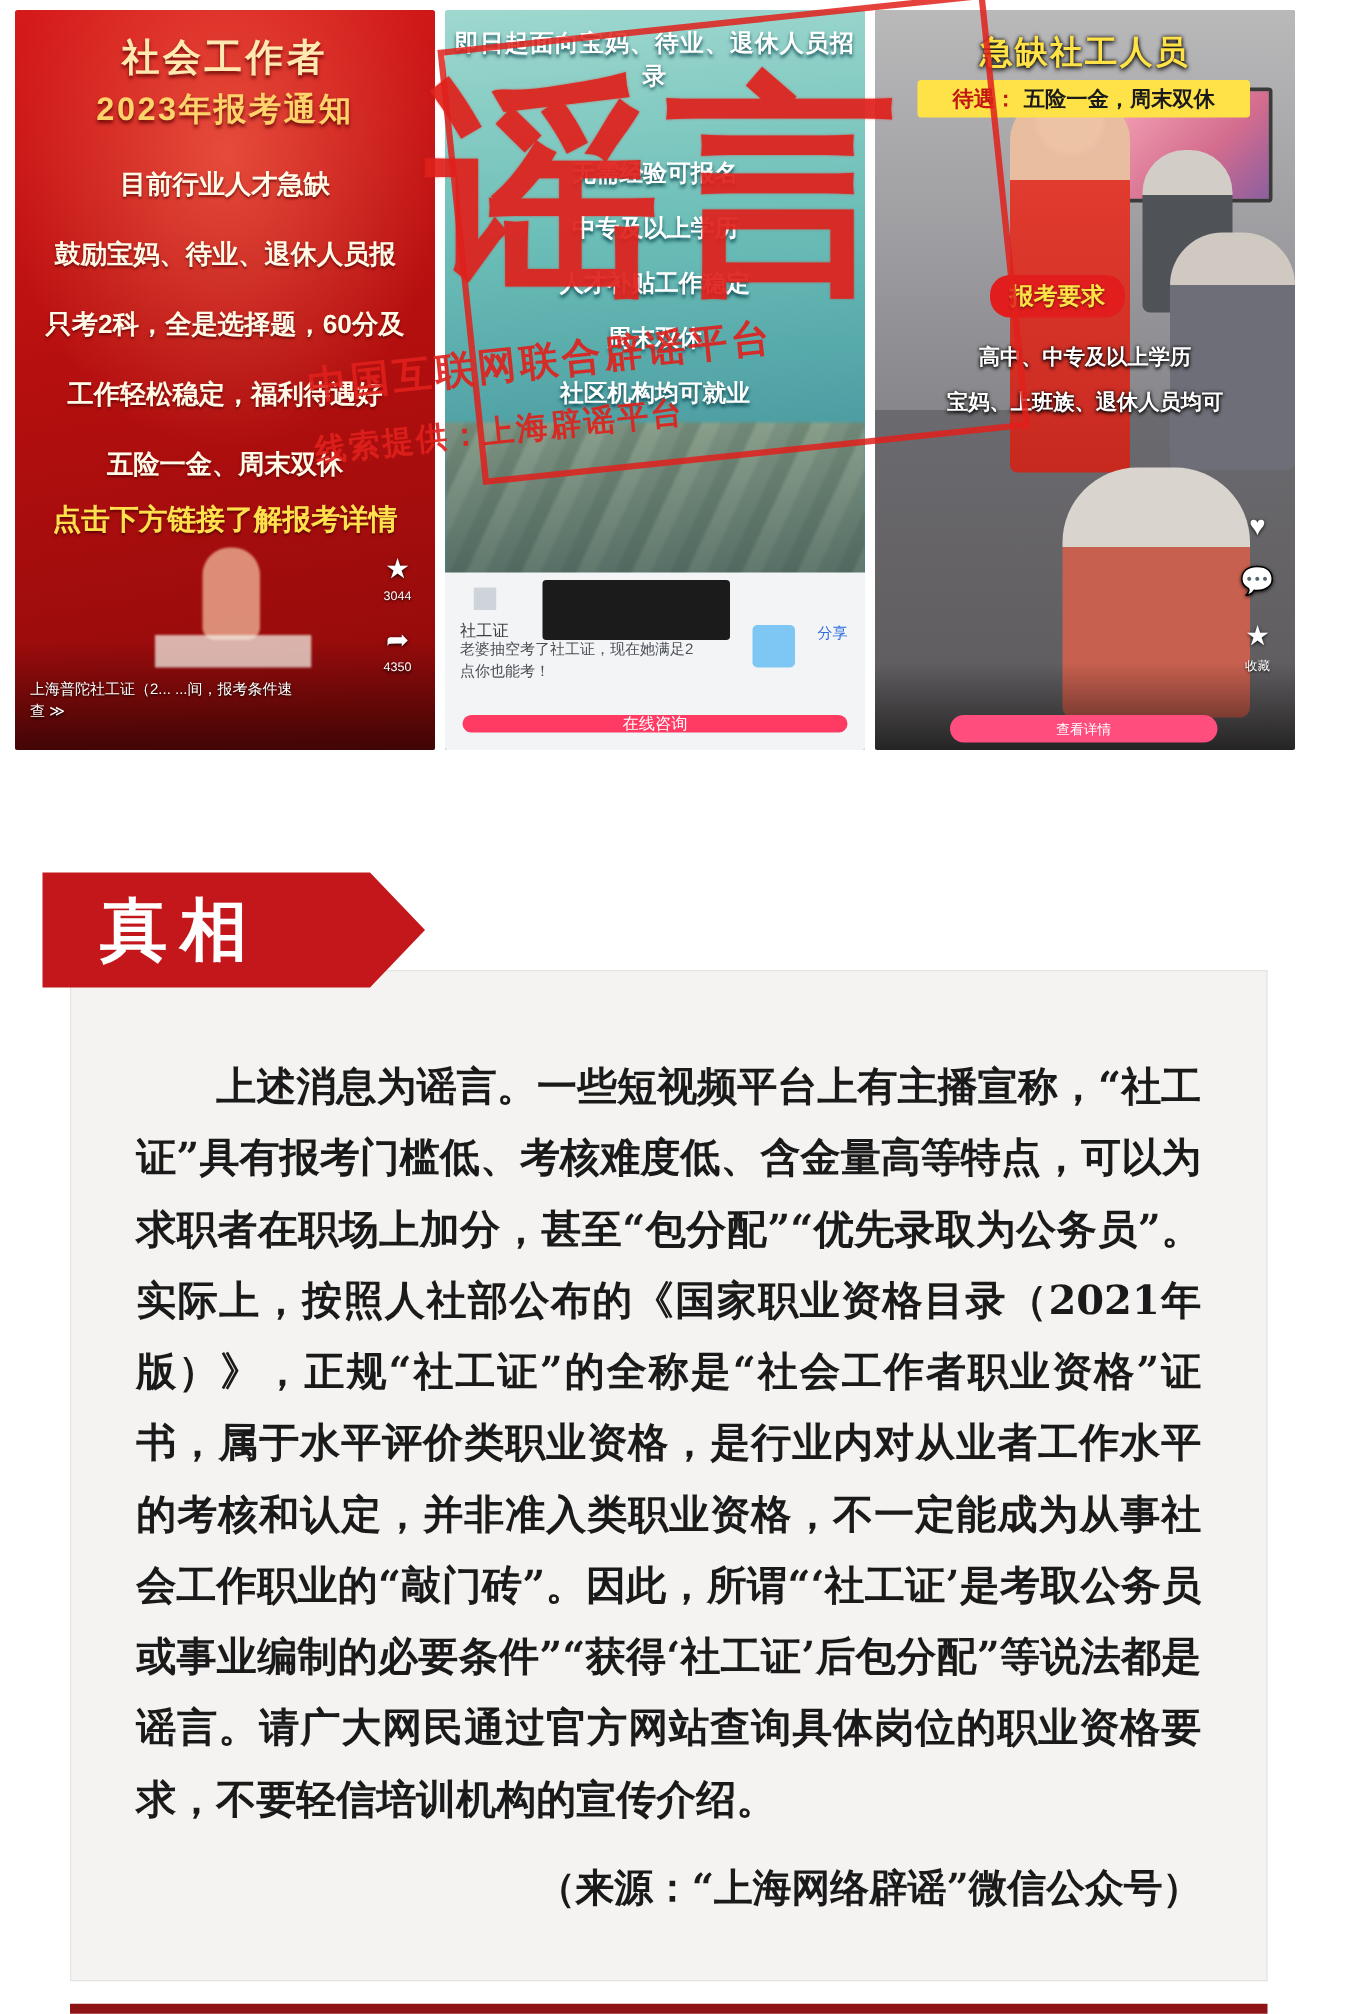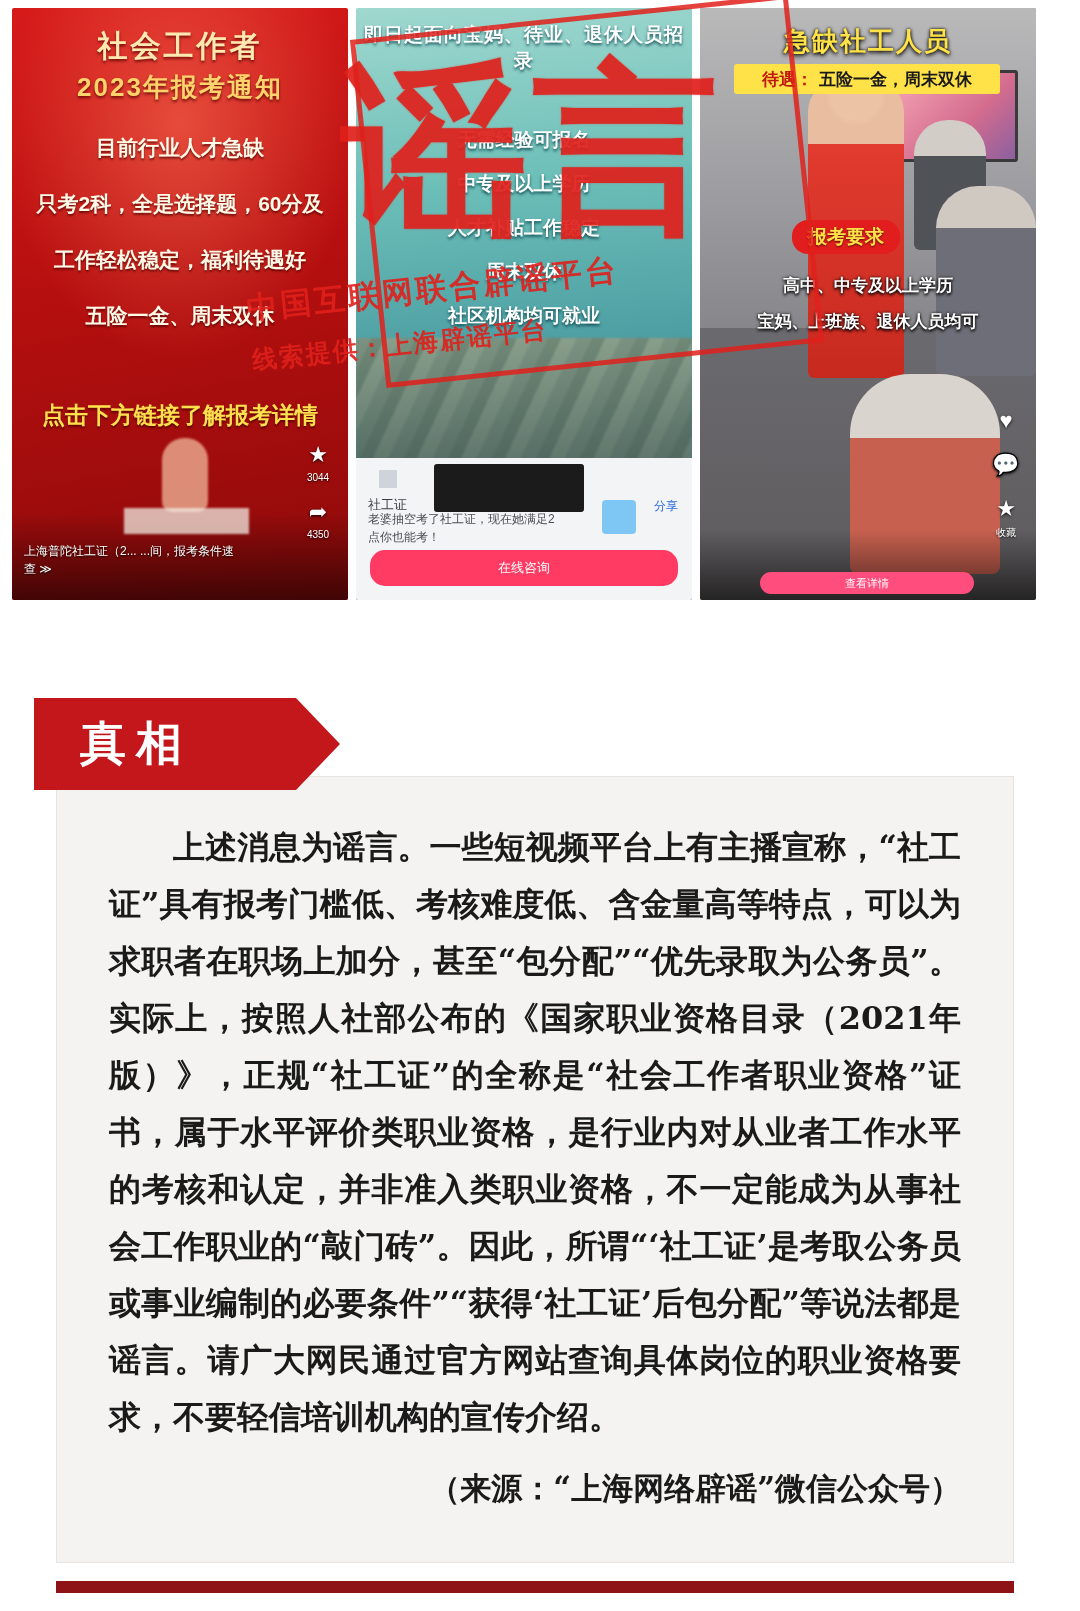--- a/index.html
+++ b/index.html
@@ -208,21 +208,21 @@
     right: 14px;
     top: 40px;
     color: #2d6cdf;
     font-size: 12px;
     text-align: center;
   }
   .p2 .ui-btn {
     position: absolute;
     left: 14px; right: 14px;
     bottom: 14px;
-    height: 36px;
+    height: 14px;
     border-radius: 15px;
     background: #ff3b63;
     color: #fff;
     font-size: 13px;
     display: flex;
     align-items: center;
     justify-content: center;
   }
   .p2 .blue-sq {
     position: absolute;
@@ -471,34 +471,34 @@
     position: absolute;
     right: -44px;
     top: 0;
     width: 0; height: 0;
     border-top: 46px solid transparent;
     border-bottom: 46px solid transparent;
     border-left: 44px solid #c3171b;
   }
   .truth-tag .txt {
     color: #fff;
-    font-size: 46px;
+    font-size: 54px;
     font-weight: bold;
     letter-spacing: 10px;
     font-family: "DejaVu Sans", sans-serif;
   }
   .truth-card {
     position: relative;
     margin-top: -14px;
     margin-left: 22px;
     width: 958px;
     background: #f4f3f1;
     border: 1px solid #e6e4e1;
     box-sizing: border-box;
-    padding: 42px 52px 52px 52px;
+    padding: 64px 52px 52px 52px;
   }
   .truth-body {
     color: #1a1a1a;
     font-size: 32px;
     line-height: 57px;
     text-align: justify;
     text-indent: 64px;
     font-family: "DejaVu Serif", "Liberation Serif", serif;
     font-weight: bold;
     margin: 0;
@@ -523,20 +523,21 @@
 <body>
 
 <div class="screens">
 
   <div class="screen p1">
     <div class="glow"></div>
     <div class="hdr">社会工作者</div>
     <div class="sub">2023年报考通知</div>
     <div class="lines">
       <div>目前行业人才急缺</div>
+      <div>鼓励宝妈、待业、退休人员报</div>
       <div>只考2科，全是选择题，60分及</div>
       <div>工作轻松稳定，福利待遇好</div>
       <div>五险一金、周末双休</div>
     </div>
     <div class="cta">点击下方链接了解报考详情</div>
     <div class="hand"></div>
     <div class="dark-strip"></div>
     <div class="blurbar"></div>
     <div class="cap">上海普陀社工证（2... ...间，报考条件速查 ≫</div>
     <div class="rail light">

